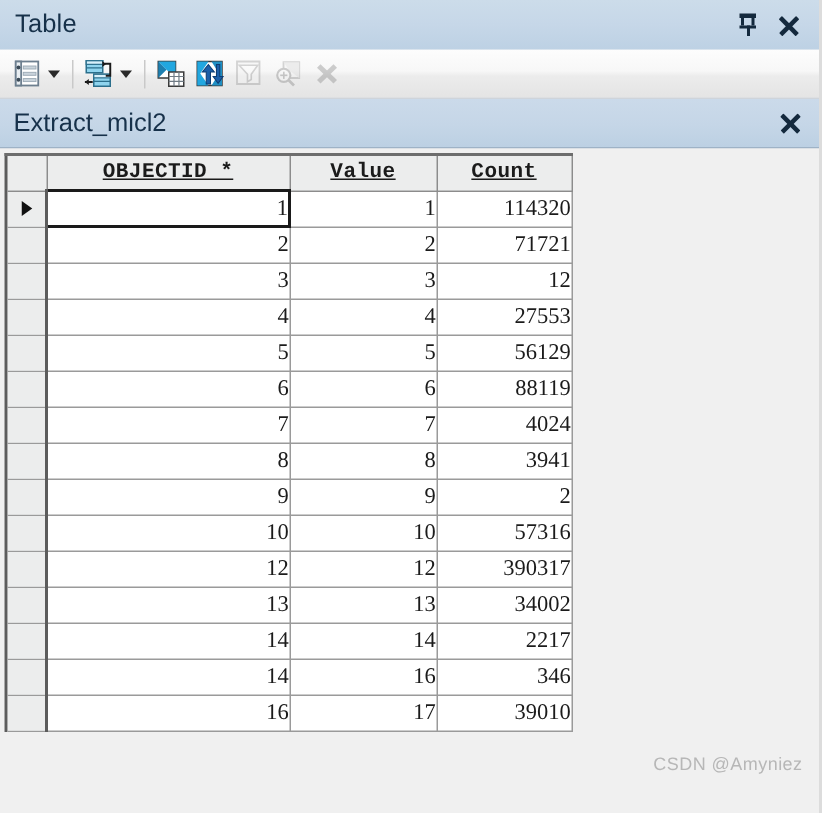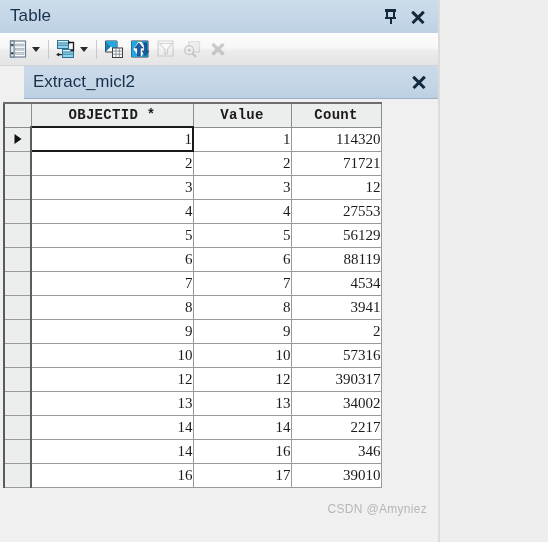--- a/index.html
+++ b/index.html
@@ -10,21 +10,21 @@
     width: 548px;
     height: 542px;
     overflow: hidden;
     background: #eeeeee;
     font-family: "Liberation Sans", sans-serif;
     -webkit-font-smoothing: antialiased;
   }
 
   #app {
     position: relative;
-    width: 440px;
+    width: 548px;
     height: 542px;
     background: #f0f0f0;
     box-sizing: border-box;
     display: flex;
     flex-direction: column;
   }
 
   
   .titlebar {
     position: relative;
@@ -151,21 +151,20 @@
   
   .tabbar {
     height: 33px;
     flex: 0 0 33px;
     background: linear-gradient(to bottom, #cbdaea 0%, #c5d6e7 55%, #bcd0e3 100%);
     border-bottom: 1px solid #9eb2c6;
     display: flex;
     align-items: center;
     padding: 0 10px 0 9px;
     box-sizing: border-box;
-    margin-left: 24px;
   }
   .tabbar-title {
     font-size: 17px;
     color: #17314a;
     flex: 1 1 auto;
     line-height: 1;
     padding-bottom: 2px;
   }
   .tab-close {
     width: 22px; height: 22px;
@@ -204,20 +203,21 @@
     border: 1px solid #8c8c8c;
     border-top: 2px solid #6d6d6d;
     border-left: 1px solid #8c8c8c;
     font-family: "Liberation Mono", monospace;
     font-size: 14px;
     font-weight: bold;
     color: #1b1b1b;
     text-align: center;
     letter-spacing: 0.3px;
     box-sizing: border-box;
+    text-decoration: underline;
   }
   thead th.selcell {
     background: #eceded;
     border-left: 2px solid #5c5c5c;
   }
   tbody td {
     height: 24px;
     border: 1px solid #9a9a9a;
     border-top: none;
     background: #ffffff;
@@ -454,21 +454,21 @@
           <tr>
             <td class="selcell"></td>
             <td class="oidcell">6</td>
             <td>6</td>
             <td>88119</td>
           </tr>
           <tr>
             <td class="selcell"></td>
             <td class="oidcell">7</td>
             <td>7</td>
-            <td>4534</td>
+            <td>4024</td>
           </tr>
           <tr>
             <td class="selcell"></td>
             <td class="oidcell">8</td>
             <td>8</td>
             <td>3941</td>
           </tr>
           <tr>
             <td class="selcell"></td>
             <td class="oidcell">9</td>

